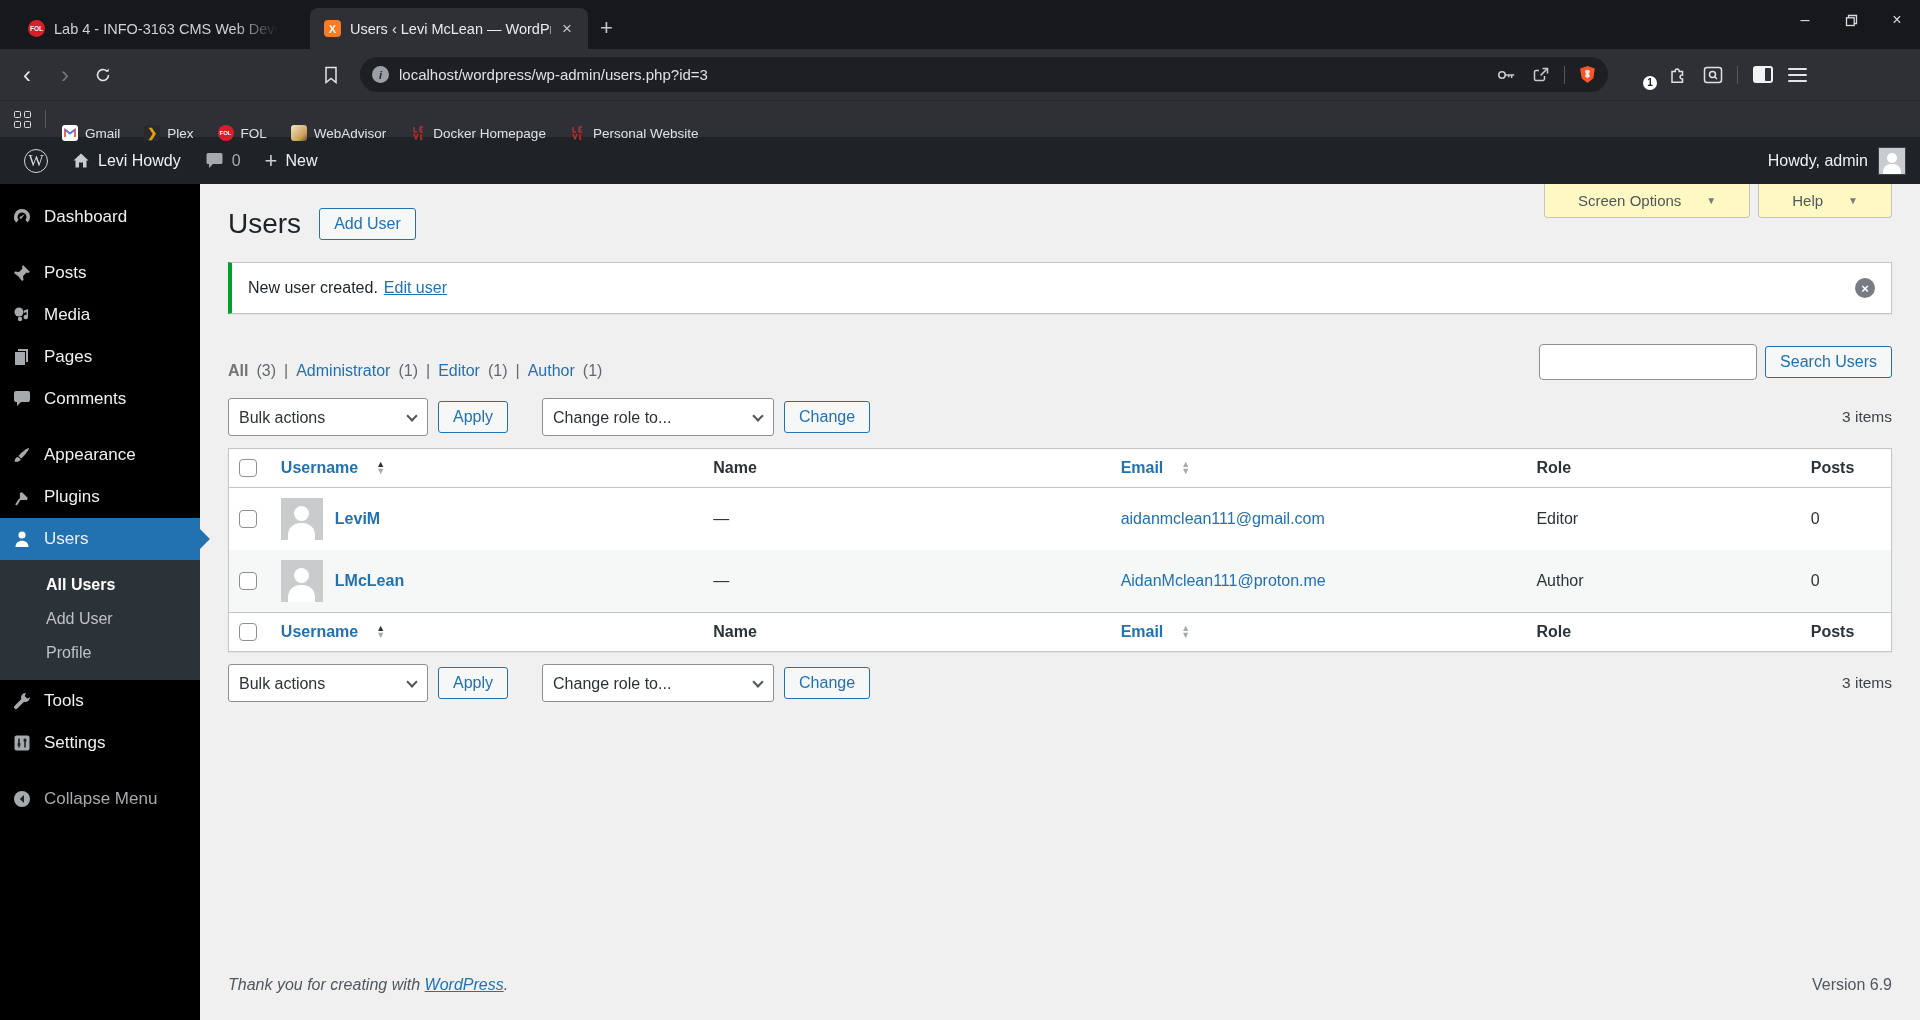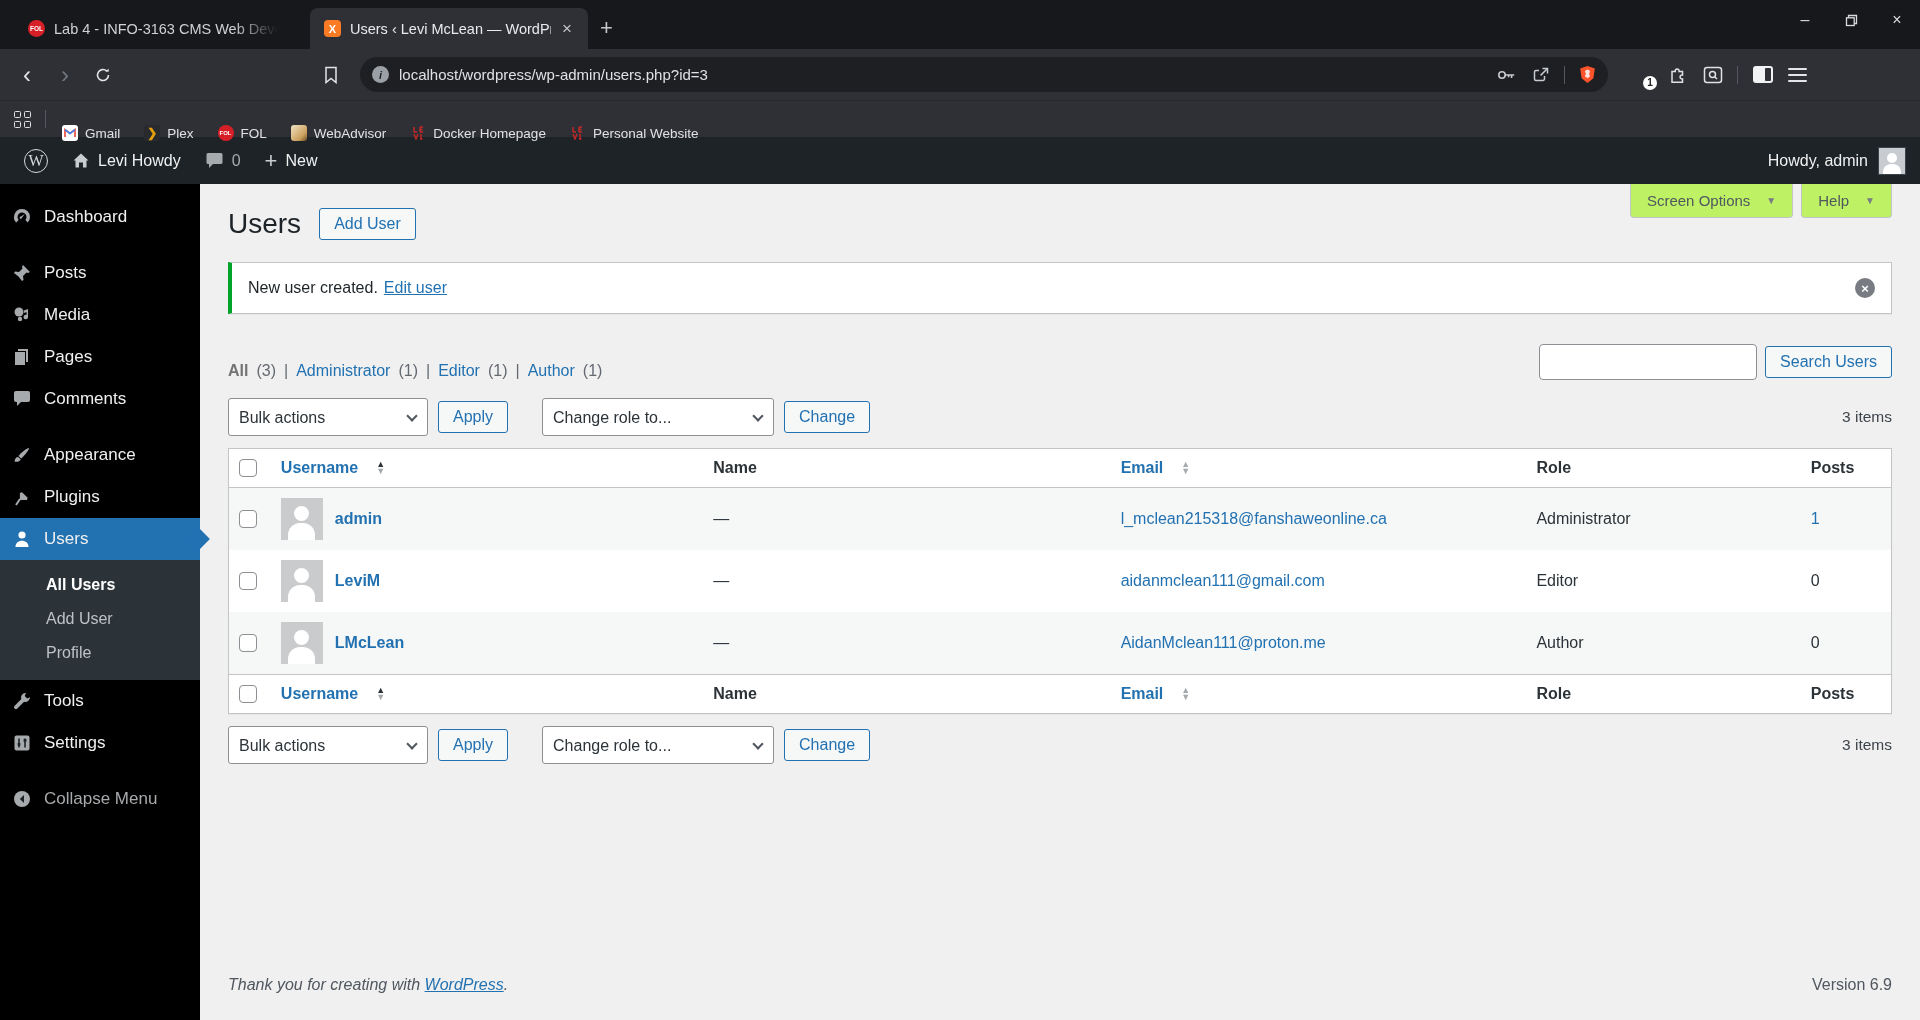--- a/index.html
+++ b/index.html
@@ -72,22 +72,22 @@
   .menu-item.active { background:#2271b1; position:relative; }
   .menu-item.active .arrow { position:absolute; right:-7px; top:50%; width:14px; height:14px; background:#2271b1;
                              transform:translateY(-50%) rotate(45deg); }
   .submenu { background:#2c3338; padding:8px 0 10px; }
   .submenu-item { padding:8px 12px 8px 46px; color:#bdc2c7; font-size:16px; }
   .submenu-item.current { color:#fff; font-weight:bold; }
   .collapse { color:#a7aaad; }
 
   .content { flex:1; position:relative; display:flex; flex-direction:column; padding:0 28px; overflow:hidden; }
   .screen-meta { position:absolute; top:0; right:28px; display:flex; gap:8px; }
-  .meta-tab { background:#bef264; border:1px solid #c3c4c7; border-top:none; border-radius:0 0 4px 4px;
-              padding:8px 16px; font-size:15px; color:#50575e; display:flex; align-items:center; gap:16px; }
+  .meta-tab { background:#fef9c3; border:1px solid #c3c4c7; border-top:none; border-radius:0 0 4px 4px;
+              padding:8px 33px; font-size:15px; color:#50575e; display:flex; align-items:center; gap:25px; }
   .meta-caret { font-size:10px; color:#787c82; }
 
   .title-row { display:flex; align-items:center; gap:18px; margin-top:24px; }
   .page-title { font-size:28px; font-weight:400; color:#1d2327; }
   .btn { display:inline-flex; align-items:center; justify-content:center; background:#f6f7f7; border:1px solid #2271b1;
          color:#2271b1; border-radius:3px; font-size:16px; padding:6px 14px; cursor:default; white-space:nowrap; }
 
   .notice { margin-top:22px; background:#fff; border:1px solid #c3c4c7; border-left:4px solid #00a32a;
             box-shadow:0 1px 1px rgba(0,0,0,.04); padding:15px 16px; font-size:16px; color:#1d2327;
             display:flex; align-items:center; }
@@ -496,35 +496,20 @@
                   <span class="up">▲</span>
                   <span class="dn">▼</span>
                 </span>
             </a>
           </th>
           <th class="col-role">Role</th>
           <th class="col-posts">Posts</th>
         </tr>
       </thead>
       <tbody>
-        <tr class="striped">
-          <td class="col-cb">
-              <input type="checkbox" style="">
-            </td>
-          <td>
-              <span class="user-cell">
-                <span class="avatar"></span>
-            <a class="uname" href="#">admin</a>
-              </span>
-            </td>
-          <td>—</td>
-          <td><a class="email-link" href="#">l_mclean215318@fanshaweonline.ca</a></td>
-          <td>Administrator</td>
-          <td class="posts-cell"><a class="posts-link" href="#">1</a></td>
-        </tr>
         <tr>
           <td class="col-cb">
               <input type="checkbox" style="">
             </td>
           <td>
               <span class="user-cell">
                 <span class="avatar"></span>
             <a class="uname" href="#">LeviM</a>
               </span>
             </td>

